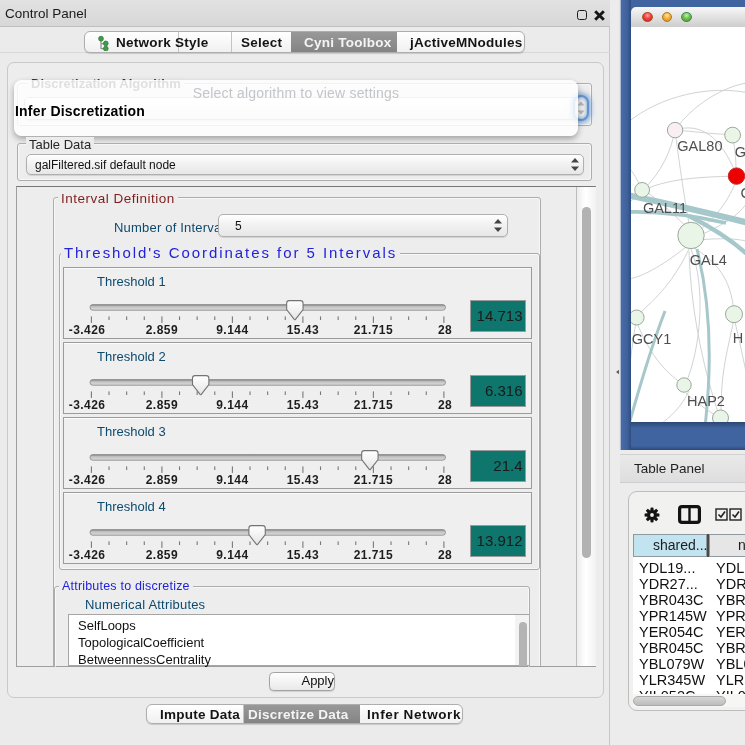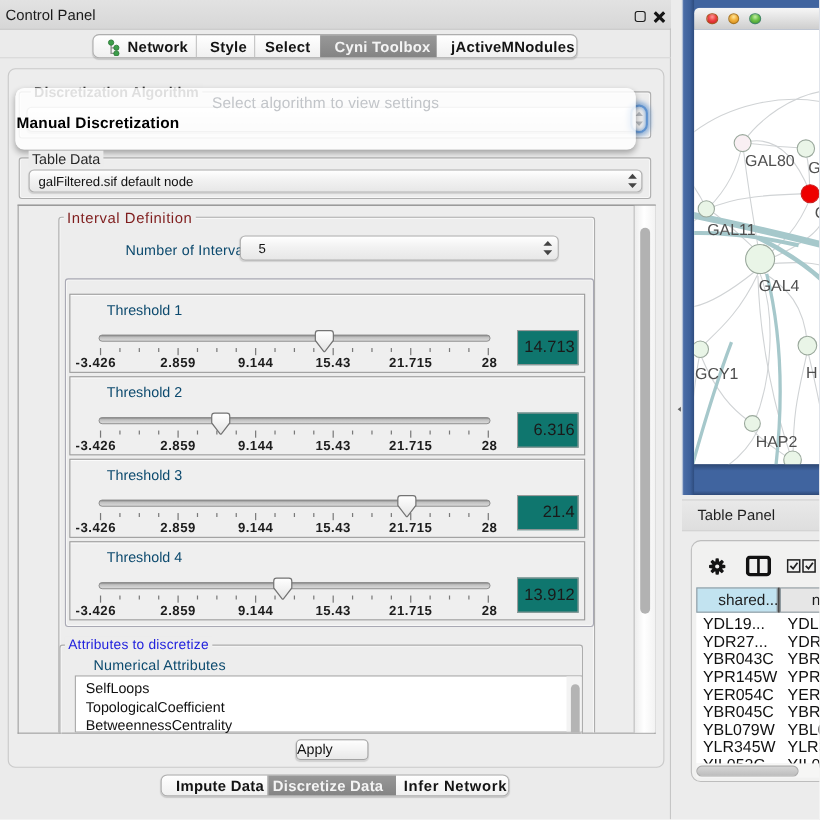--- a/index.html
+++ b/index.html
@@ -39,41 +39,41 @@
     <div class="seg seltab" style="left:206px;width:106px"></div>
     <div class="sep" style="left:93px"></div>
     <div class="sep" style="left:146px"></div>
     <svg class="abs" style="left:12px;top:3.5px" width="14" height="16" viewBox="0 0 14 16">
       <path d="M4,4 L4,14 M4,8.6 L8.6,8.6 M4,13.6 L8.6,13.6" stroke="#8f8f8f" stroke-width="1.2" fill="none"></path>
       <circle cx="4" cy="3.7" r="2.4" fill="#3c9e4a" stroke="#2e7a39" stroke-width="0.8"></circle>
       <circle cx="8.8" cy="8.4" r="2.35" fill="#3c9e4a" stroke="#2e7a39" stroke-width="0.8"></circle>
       <circle cx="8.8" cy="13.6" r="2.35" fill="#3c9e4a" stroke="#2e7a39" stroke-width="0.8"></circle>
     </svg>
     <div class="tabtxt" style="left:31px">Network</div>
-    <div class="tabtxt" style="left:106px">Style</div>
+    <div class="tabtxt" style="left:90px">Style</div>
     <div class="tabtxt" style="left:156px">Select</div>
     <div class="tabtxt seltxt" style="left:219px">Cyni Toolbox</div>
     <div class="tabtxt" style="left:325px">jActiveMNodules</div>
   </div>
 
   <div class="abs" style="left:7px;top:62px;width:597px;height:636px;background:#ededed;border:1px solid #c9c9c9;border-radius:7px"></div>
 
   <div class="abs group" style="left:17px;top:83px;width:575px;height:43px"></div>
   <div class="abs glabel" style="left:28px;top:76px;color:#3a3a3a;font-weight:bold">Discretization Algorithm</div>
 
   <div class="abs combo" style="left:24px;top:97px;width:561px;height:23px"></div>
   <div class="abs" style="left:572.5px;top:94.5px;width:16px;height:26.5px;border-radius:8px;border:2.6px solid rgba(88,142,205,0.95);box-shadow:0 0 4px 2.5px rgba(88,142,205,0.6), inset 0 0 3px 1px rgba(88,142,205,0.55);background:#ececec"></div>
   <svg class="abs" style="left:576px;top:100px" width="10" height="16" viewBox="0 0 10 16">
     <path d="M1.5,5.5 L5,1.5 L8.5,5.5 Z" fill="#b0b4b9"></path>
       <path d="M1.5,10.5 L5,14.5 L8.5,10.5 Z" fill="#b0b4b9"></path>
   </svg>
 
   <div class="abs" style="left:14px;top:80px;width:564px;height:56px;background:rgba(255,255,255,0.84);border-radius:8px;box-shadow:0 3px 6px rgba(0,0,0,0.32)"></div>
   <div class="abs" style="left:14px;top:85px;width:564px;text-align:center;font-size:14px;letter-spacing:0.2px;color:#c2c5c9">Select algorithm to view settings</div>
-  <div class="abs" style="left:15px;top:103px;font-size:14px;letter-spacing:0.2px;font-weight:bold;color:#000">Manual Discretization</div>
+  <div class="abs" style="left:15px;top:103px;font-size:14px;letter-spacing:0.2px;font-weight:bold;color:#000">Infer Discretization</div>
 
   <div class="abs group" style="left:17px;top:143px;width:575px;height:38px"></div>
   <div class="abs glabel" style="left:26px;top:137px;color:#262626">Table Data</div>
   <div class="abs combo" style="left:26px;top:154px;width:558px;height:21px;line-height:20px;padding-left:8px">galFiltered.sif default node</div>
   <svg class="abs" style="left:569px;top:157px" width="12" height="15" viewBox="0 0 12 15">
     <path d="M2,5.5 L6,1 L10,5.5 Z" fill="#444"></path>
       <path d="M2,9.5 L6,14 L10,9.5 Z" fill="#444"></path>
   </svg>
 
   <div class="abs" style="left:16px;top:186px;width:580px;height:481px;border:1px solid #9e9e9e;border-top-color:#777;background:#ededed;overflow:hidden">
@@ -84,20 +84,21 @@
   </div>
   <div class="abs glabel" style="left:58px;top:190.5px;color:#7f1d1d;background:#ededed;font-size:13.5px;letter-spacing:0.5px">Interval Definition</div>
   <div class="abs b13" style="left:85px;top:220px;font-size:13px;letter-spacing:0.2px">Number of Intervals</div>
   <div class="abs combo" style="left:218px;top:214px;width:290px;height:23px;line-height:22px;padding-left:16px">5</div>
   <svg class="abs" style="left:492px;top:218px" width="12" height="15" viewBox="0 0 12 15">
     <path d="M2,5.5 L6,1 L10,5.5 Z" fill="#444"></path>
       <path d="M2,9.5 L6,14 L10,9.5 Z" fill="#444"></path>
   </svg>
 
   <div class="abs group" style="left:59px;top:253px;width:481px;height:317px;border-color:#a9a9b4"></div>
+  <div class="abs glabel" style="left:61px;top:244px;color:#2222dd;background:#ededed;font-size:15px;letter-spacing:1.95px">Threshold's Coordinates for 5 Intervals</div>
 
   <svg width="0" height="0" style="position:absolute">
       <defs>
     <linearGradient id="trk" x1="0" y1="0" x2="0" y2="1">
       <stop offset="0" stop-color="#7e7e7e"></stop>
           <stop offset="0.35" stop-color="#c0c0c0"></stop>
           <stop offset="1" stop-color="#dddddd"></stop>
     </linearGradient>
     <linearGradient id="thg" x1="0" y1="0" x2="0" y2="1">
       <stop offset="0" stop-color="#ffffff"></stop>
@@ -260,21 +261,21 @@
   <div class="abs" style="left:68px;top:614px;width:461px;height:52px;background:#fff;border:1px solid #a5a5a5"></div>
   <div class="abs r13" style="left:78px;top:618px;font-size:13px">SelfLoops</div>
   <div class="abs r13" style="left:78px;top:635px;font-size:13px">TopologicalCoefficient</div>
   <div class="abs r13" style="left:78px;top:652px;font-size:13px">BetweennessCentrality</div>
   <div class="abs" style="left:515px;top:615px;width:13.5px;height:50px;background:#f3f3f3"></div>
   <div class="abs" style="left:519px;top:622px;width:8px;height:44px;background:#b4b4b4;border-radius:4px 4px 0 0"></div>
 
   <div class="abs" style="left:576px;top:187px;width:20px;height:479px;background:linear-gradient(90deg,#ededed,#ffffff 45%,#f2f2f2);border-left:1px solid #bdbdbd"></div>
   <div class="abs" style="left:582px;top:207px;width:9px;height:351px;background:#b2b2b2;border-radius:4.5px"></div>
 
-  <div class="abs" style="left:269px;top:671.5px;width:66px;height:19.5px;border:1px solid #a3a3a3;border-radius:4.5px;background:linear-gradient(#fefefe,#e9e9e9);box-shadow:0 1px 1px rgba(0,0,0,0.12);text-align:left;font-size:13px;line-height:16.5px;color:#111">Apply</div>
+  <div class="abs" style="left:269px;top:671.5px;width:66px;height:19.5px;border:1px solid #a3a3a3;border-radius:4.5px;background:linear-gradient(#fefefe,#e9e9e9);box-shadow:0 1px 1px rgba(0,0,0,0.12);text-align:right;font-size:13px;line-height:16.5px;color:#111">Apply</div>
 
   <div class="abs tabbar" style="left:146px;top:704.3px;width:317px;height:20px">
     <div class="seg seltab" style="left:96px;width:117px"></div>
     <div class="sep" style="left:96px"></div>
     <div class="tabtxt" style="left:13px;top:1.5px">Impute Data</div>
     <div class="tabtxt seltxt" style="left:101px;top:1.5px">Discretize Data</div>
     <div class="tabtxt" style="left:220px;top:1.5px;letter-spacing:0.6px">Infer Network</div>
   </div>
 
   <div class="abs" style="left:615.5px;top:369px;width:0;height:0;border-top:3px solid transparent;border-bottom:3px solid transparent;border-right:4px solid #5f5f5f"></div>

